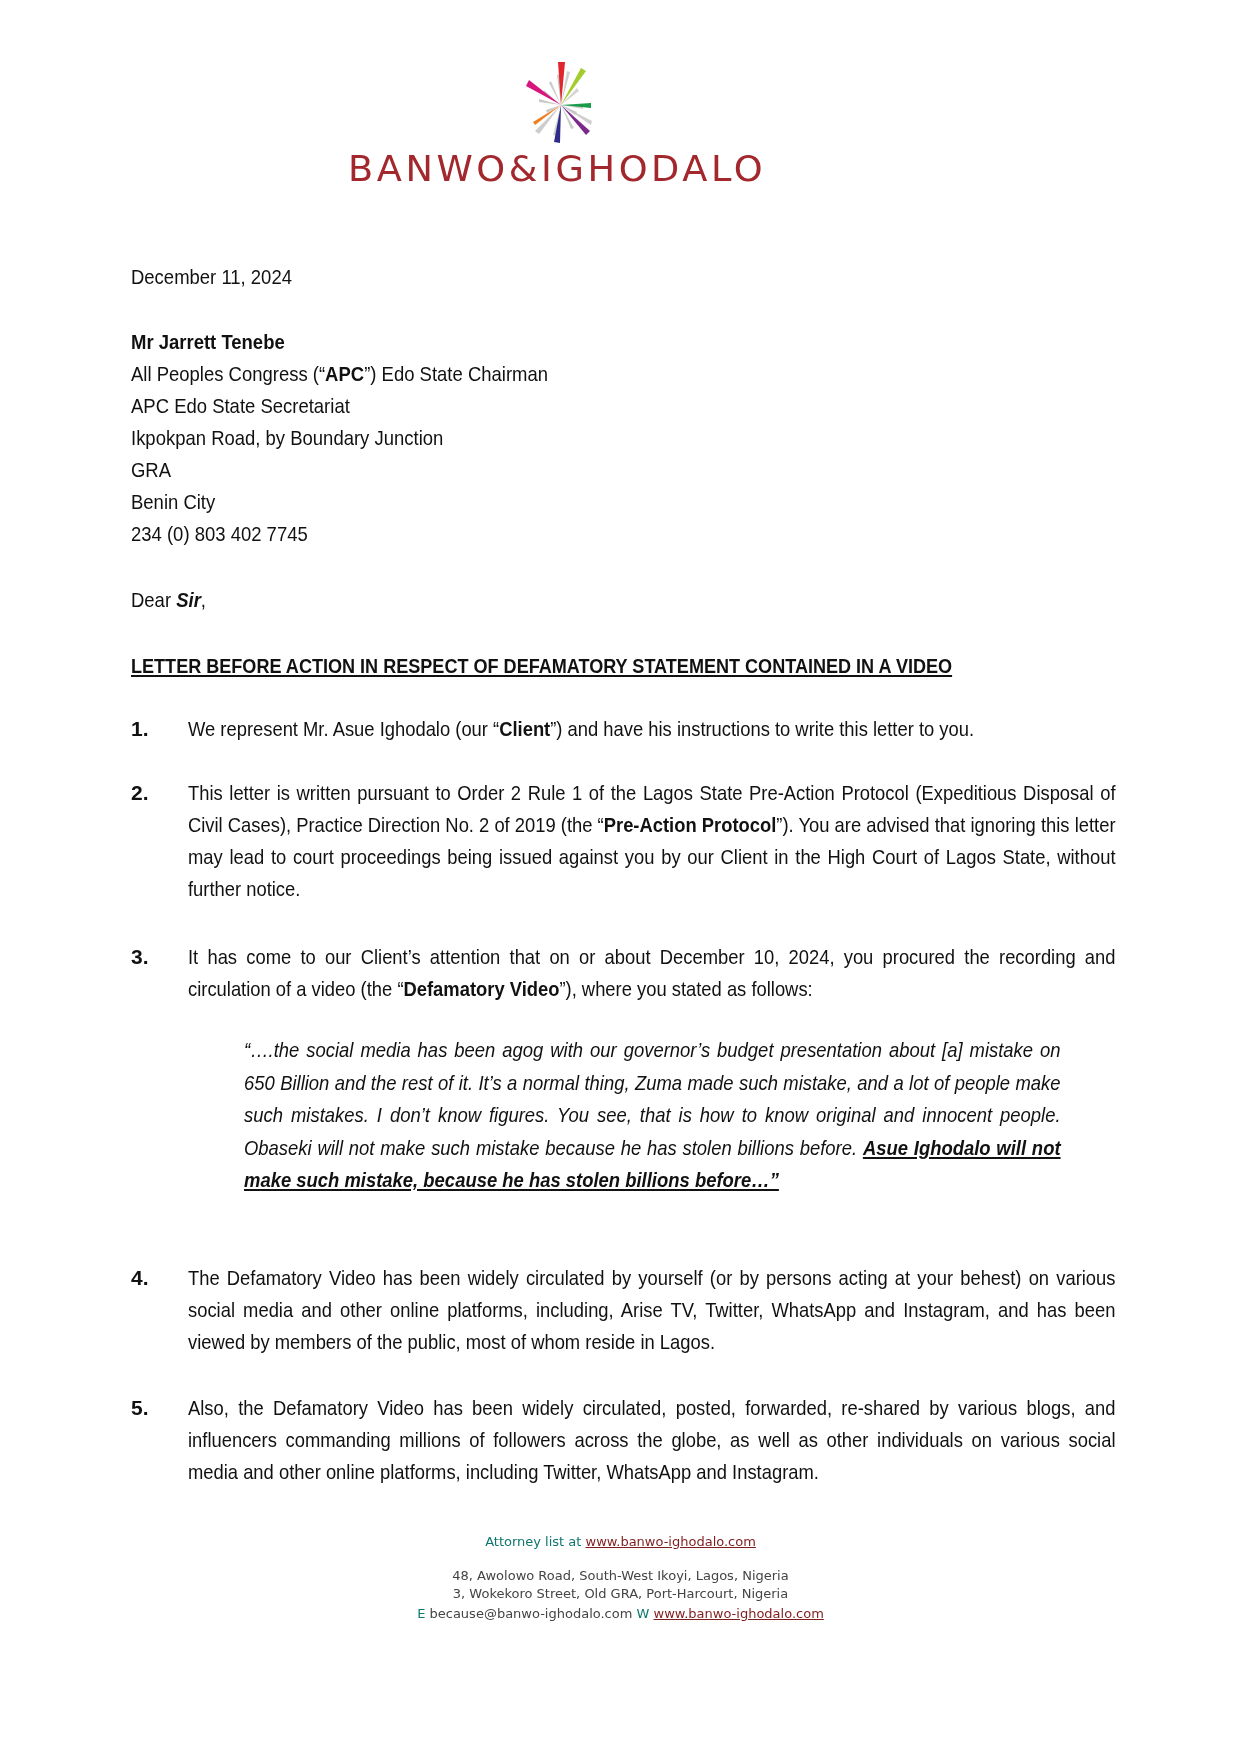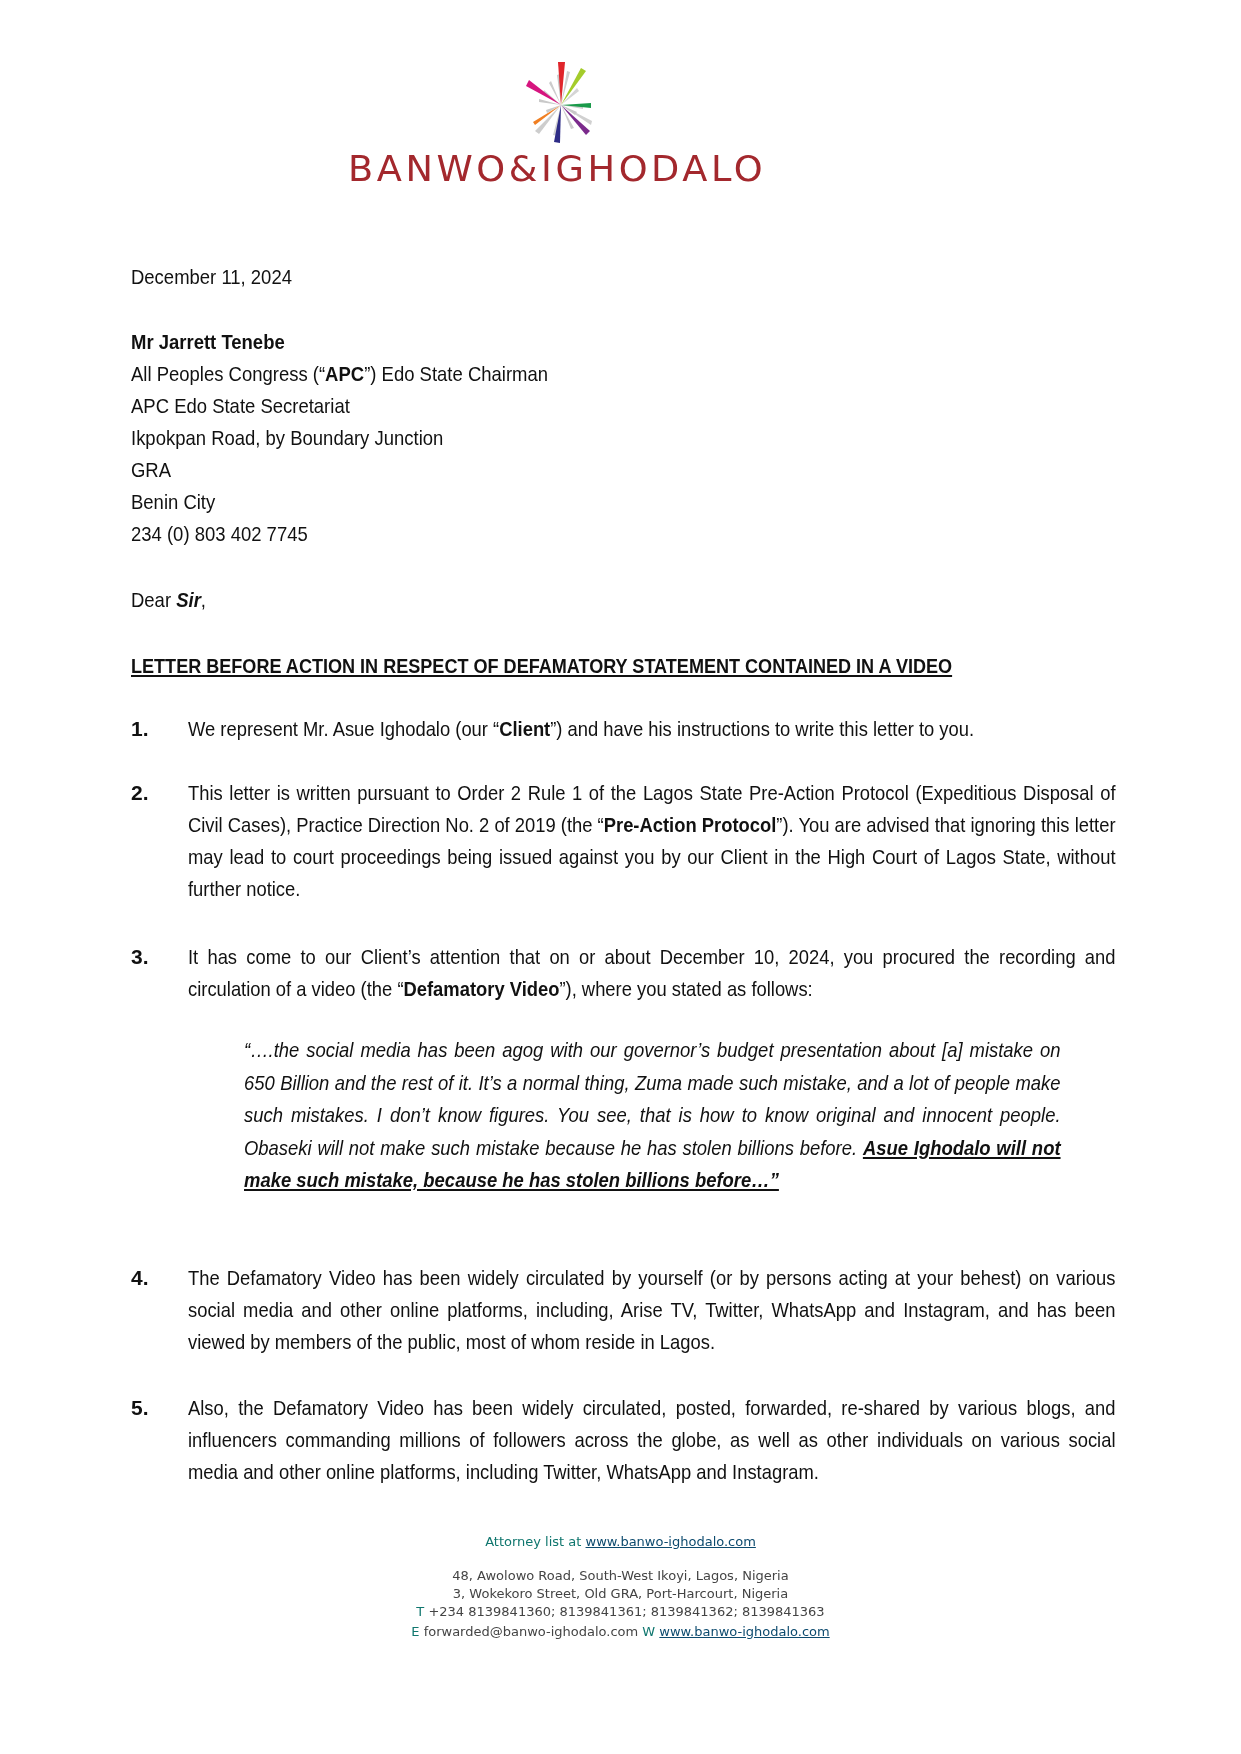--- a/index.html
+++ b/index.html
@@ -23,21 +23,21 @@
   .para .num { position: absolute; left: 0; top: 0; font-weight: bold; font-size: 21px; line-height: 32px; }
   .para .body { position: absolute; left: 57px; width: 1060px; font-size: 21px; line-height: 32px;
                 text-align: justify; transform: scaleX(0.875); transform-origin: left top; }
   .quote { position: absolute; left: 244px; width: 930px; font-size: 21px; line-height: 32.5px; font-style: italic;
            text-align: justify; transform: scaleX(0.878); transform-origin: left top; }
   .quote .em { font-weight: bold; text-decoration: underline; }
   .footer { position: absolute; left: 0; width: 1241px; text-align: center; font-family: "DejaVu Sans", sans-serif;
             color: #444; font-size: 13px; }
   .footer .line { line-height: 18px; white-space: nowrap; }
   .footer .b { font-weight: normal; color: #0f766e; }
-  .footer .link { text-decoration: underline; color: #0c4a6e; }
+  .footer .link { text-decoration: underline; color: #7f1d1d; }
 </style>
 </head>
 <body>
 
 <div class="page">
 
   <div class="logo">
     <svg class="burst" viewBox="0 0 100 100">
       <g transform="translate(51,50)">
 
@@ -109,17 +109,16 @@
     <span class="num">5.</span>
     <div class="body"><span>Also, the Defamatory Video has been widely circulated, posted, forwarded, re-shared by various blogs, and influencers commanding millions of followers across the globe, as well as other individuals on various social media and other online platforms, including Twitter, WhatsApp and Instagram.</span></div>
   </div>
 
   <div class="footer" style="top:1533px;">
     <div class="line"><span class="b">Attorney list at </span><span class="link">www.banwo-ighodalo.com</span></div>
   </div>
   <div class="footer" style="top:1567px;">
     <div class="line">48, Awolowo Road, South-West Ikoyi, Lagos, Nigeria</div>
     <div class="line">3, Wokekoro Street, Old GRA, Port-Harcourt, Nigeria</div>
-    <div class="line"><span class="b">T</span><span> +234 8139841360; 8139841361; 8139841362; 8139841363</span></div>
-    <div class="line" style="margin-top:2px;"><span class="b">E</span><span> forwarded@banwo-ighodalo.com </span><span class="b">W</span> <span class="link">www.banwo-ighodalo.com</span></div>
+    <div class="line" style="margin-top:2px;"><span class="b">E</span><span> because@banwo-ighodalo.com </span><span class="b">W</span> <span class="link">www.banwo-ighodalo.com</span></div>
   </div>
 
 </div>
 
 </body></html>

